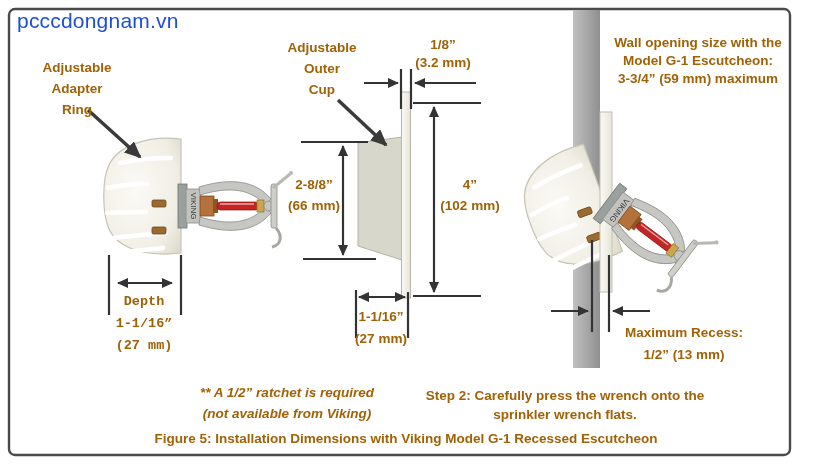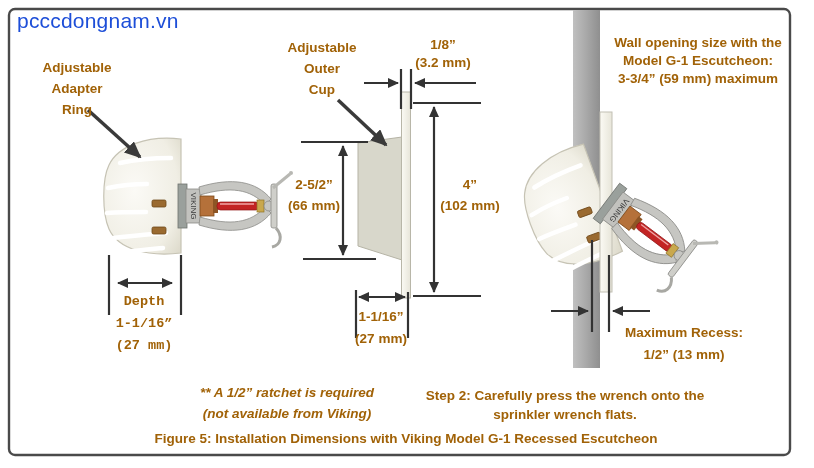--- a/index.html
+++ b/index.html
@@ -158,21 +158,21 @@
     <div>Outer</div>
     <div>Cup</div>
   </div>
 
   <div class="txt lh18" style="left:443px; top:36px;">
     <div>1/8”</div>
     <div>(3.2 mm)</div>
   </div>
 
   <div class="txt lh21" style="left:314px; top:174px;">
-    <div>2-5/2”</div>
+    <div>2-8/8”</div>
     <div>(66 mm)</div>
   </div>
 
   <div class="txt lh21" style="left:470px; top:174px;">
     <div>4”</div>
     <div>(102 mm)</div>
   </div>
 
   <div class="txt lh22" style="left:381px; top:306px;">
     <div>1-1/16”</div>

